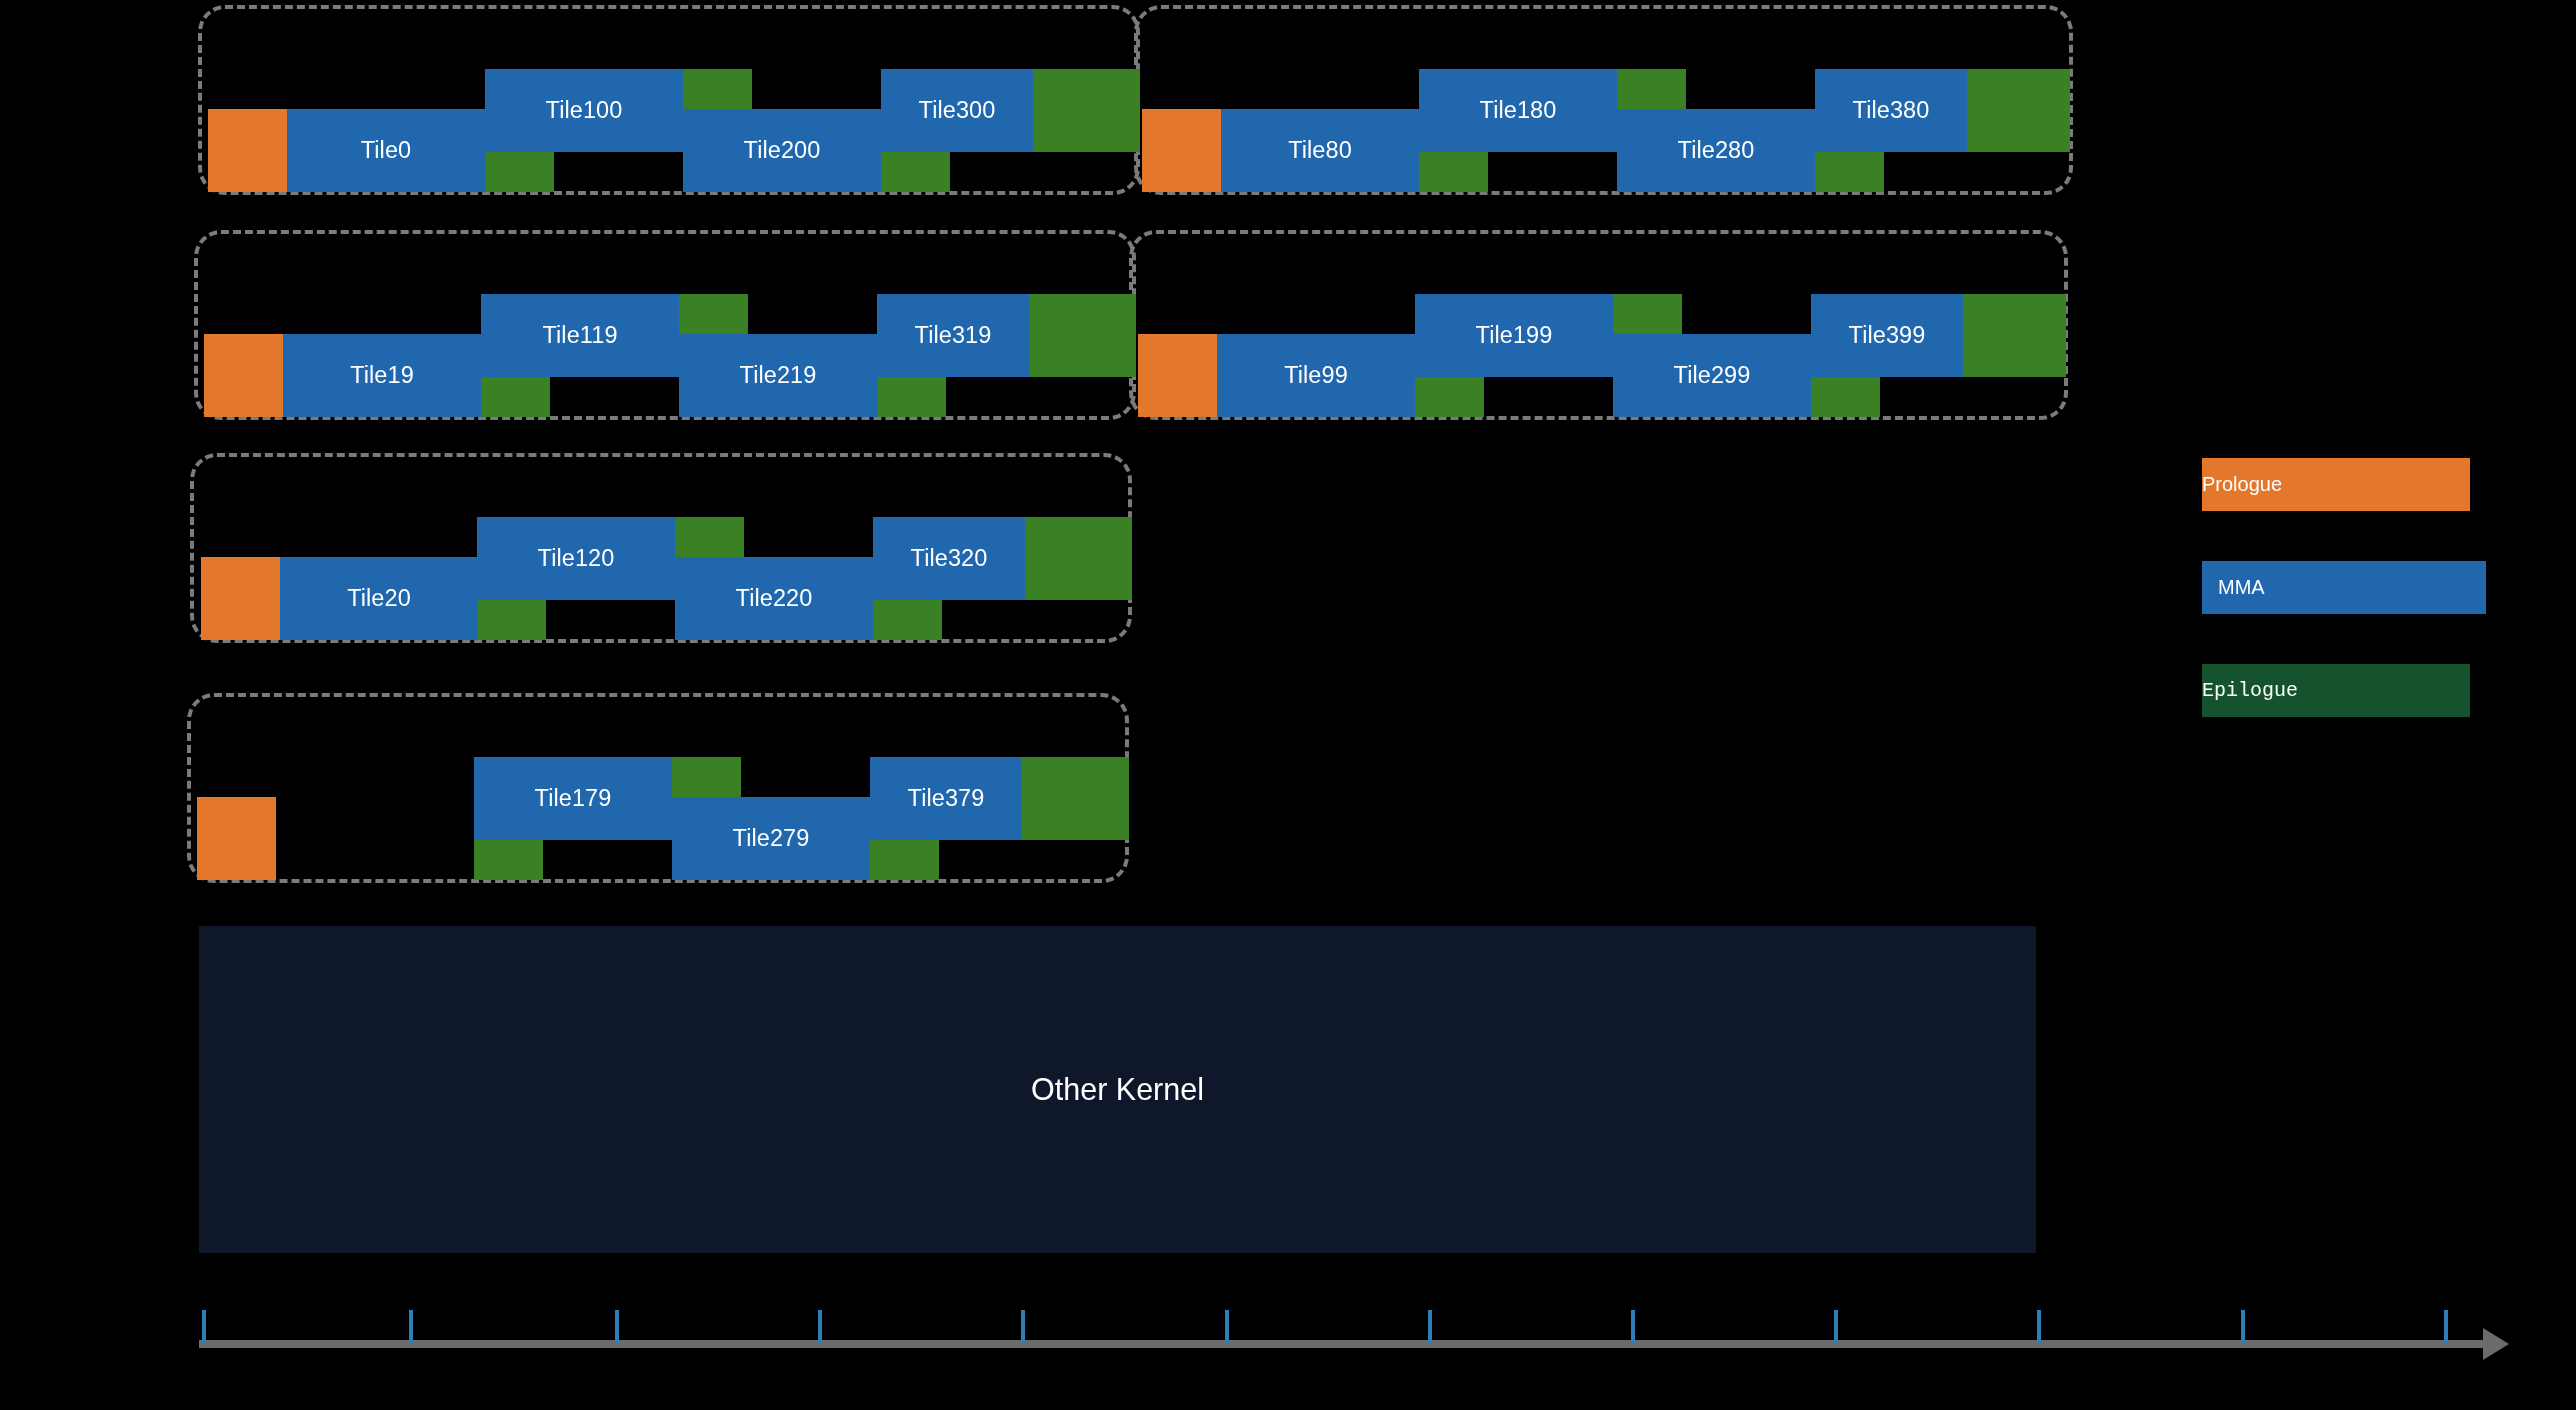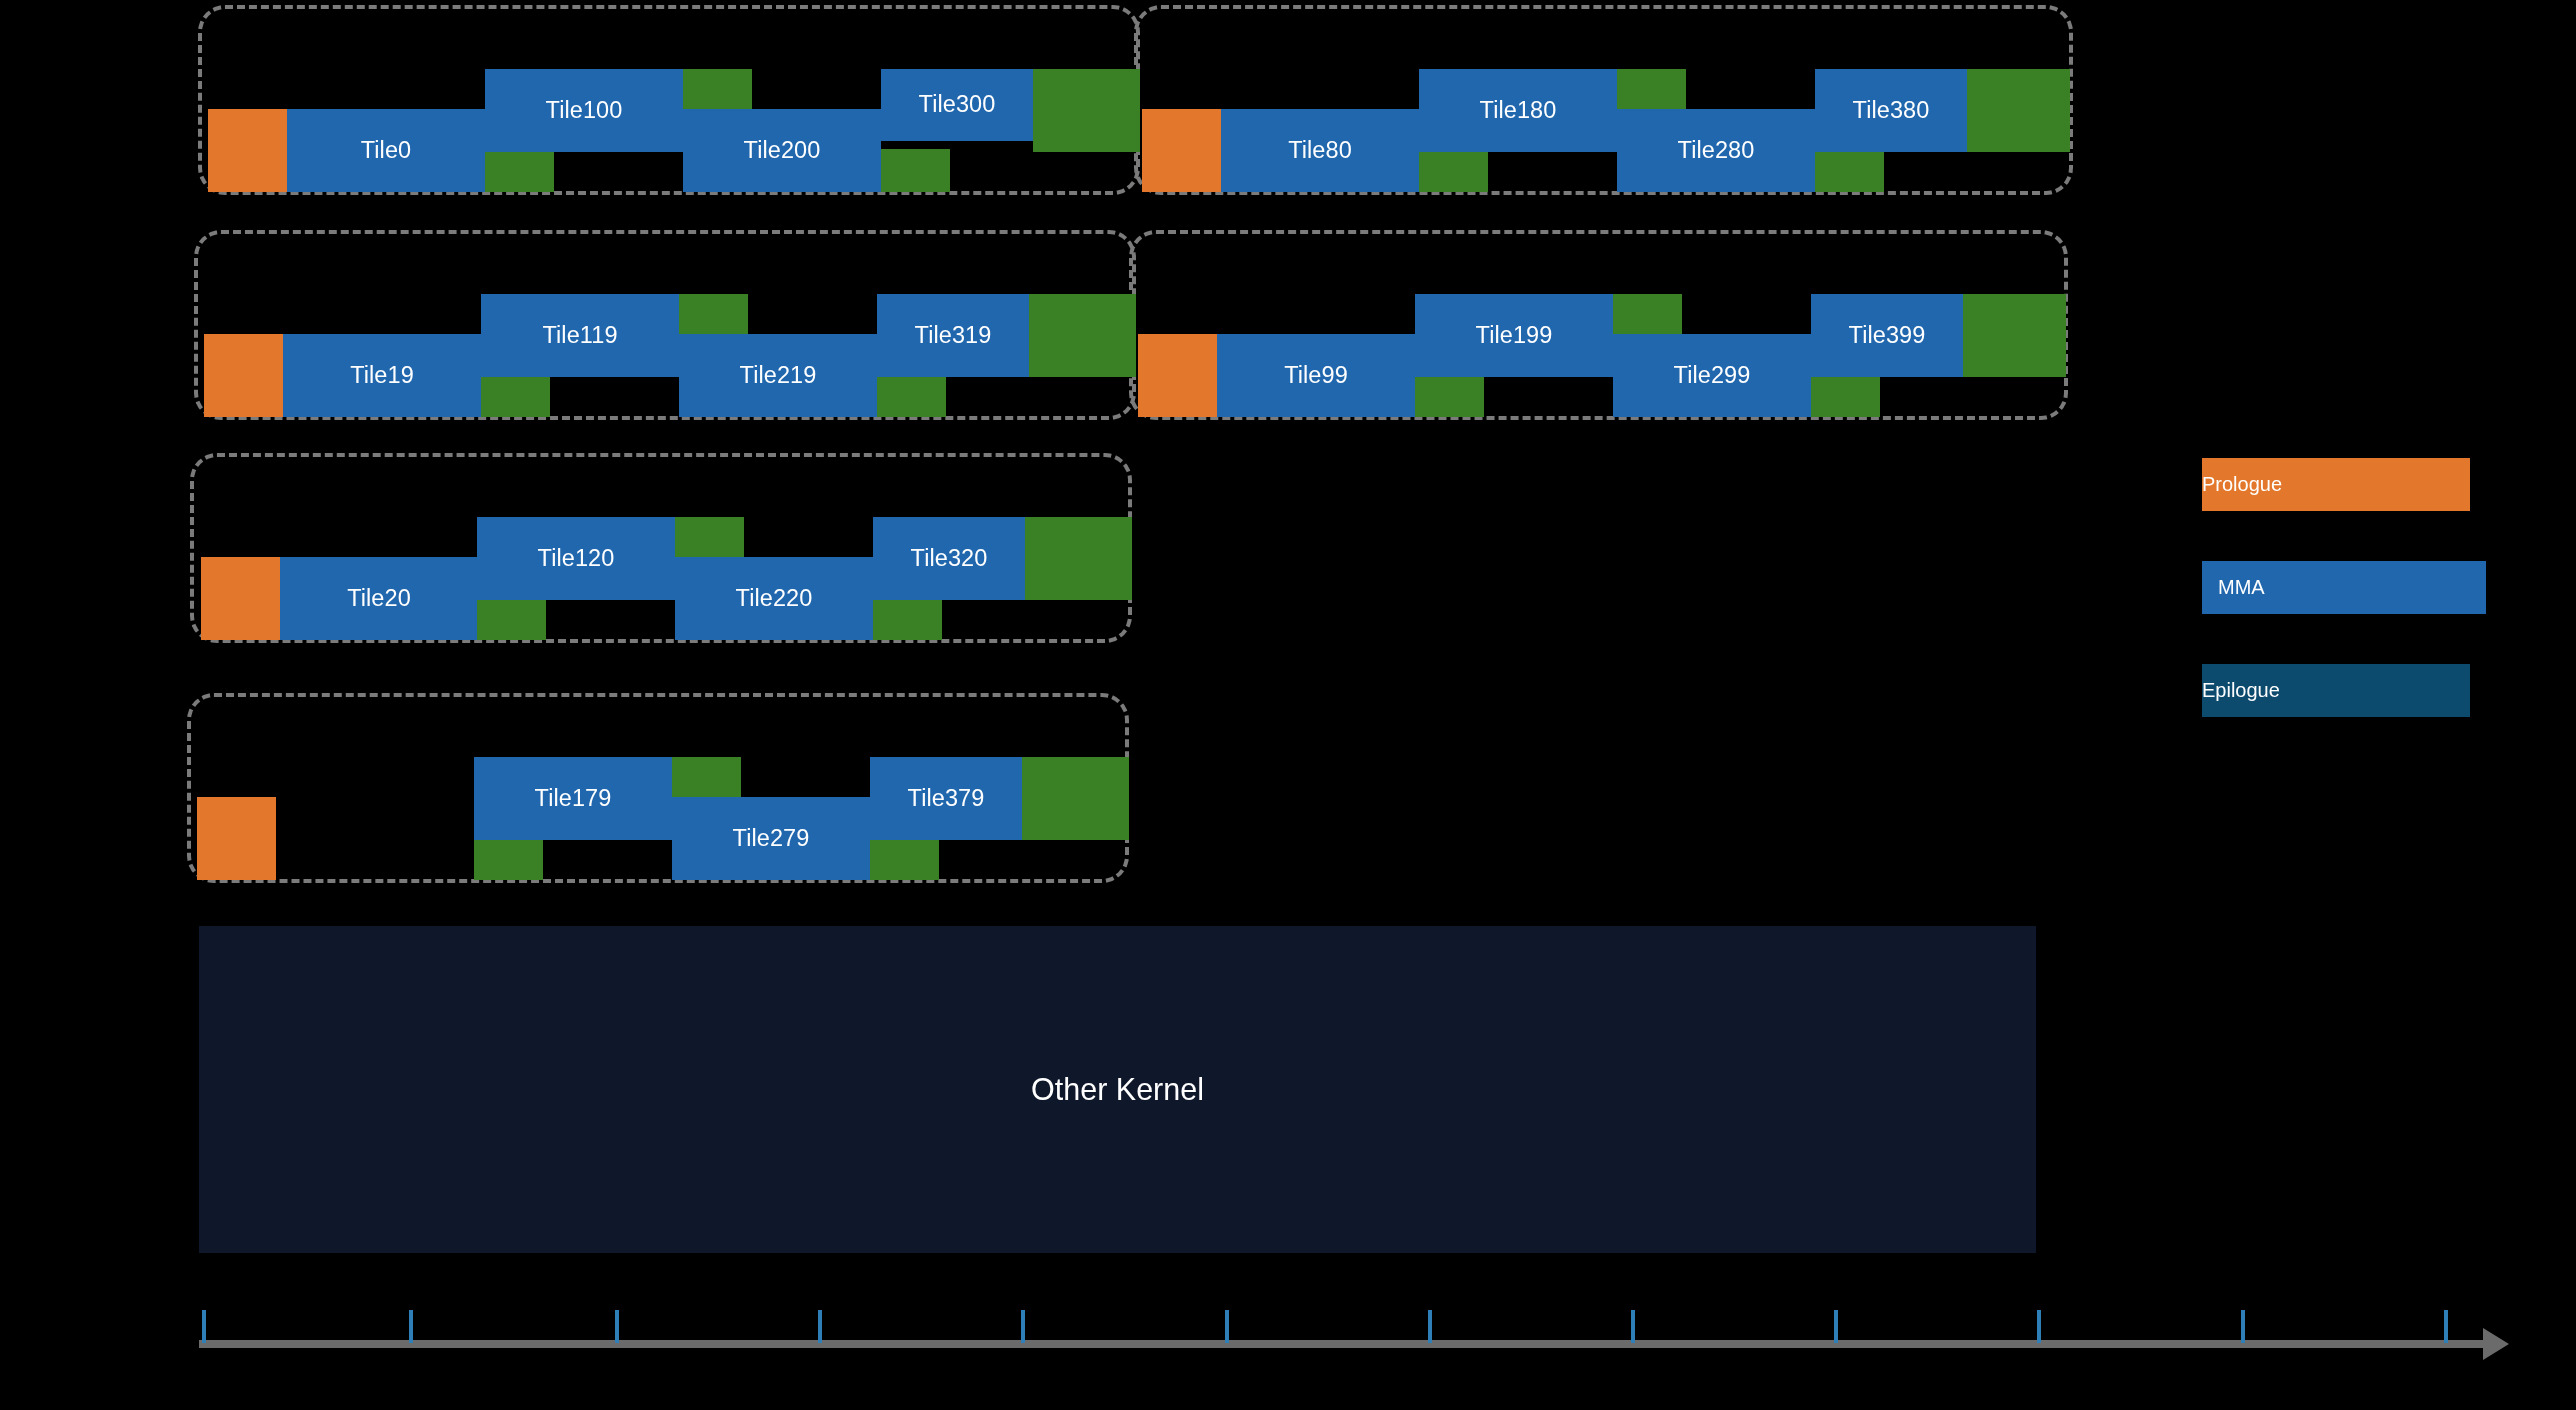--- a/index.html
+++ b/index.html
@@ -22,21 +22,21 @@
   .axisline{position:absolute;background:#6b6b6b;height:7.6px;}
   .arrowhead{position:absolute;width:0;height:0;
              border-top:16px solid transparent;border-bottom:16px solid transparent;
              border-left:26px solid #6b6b6b;}
   .tick{position:absolute;width:3.5px;background:#2E7FB8;}
 
   .legend-item{position:absolute;display:flex;align-items:center;justify-content:flex-start;
                color:#fff;font-size:20px;}
   .lg-pro{background:#E3772B;}
   .lg-mma{background:#2167AE;padding-left:16px;}
-  .lg-epi{background:#0c4a6e;}
+  .lg-epi{background:#14532d;font-family:Liberation Mono, monospace;}
 </style>
 </head>
 <body>
 
 <div id="stage">
 
   <div class="dashbox" style="left:198px;  top:4.7px;   width:942px; height:190px;"></div>
   <div class="dashbox" style="left:1134px; top:4.7px;   width:939px; height:190px;"></div>
 
   <div class="blk prologue" style="left:208px; top:109px; width:79px; height:83px;"></div>
@@ -48,21 +48,21 @@
   <div class="blk mma" style="left:485px; top:69px; width:198px; height:83px;">
     <span class="tilelabel">Tile100</span>
     </div>
   <div class="blk epilogue" style="left:683px; top:69px; width:69px; height:43px;"></div>
 
   <div class="blk mma" style="left:683px; top:109px; width:198px; height:83px;">
     <span class="tilelabel">Tile200</span>
     </div>
   <div class="blk epilogue" style="left:881px; top:149px; width:69px; height:43px;"></div>
 
-  <div class="blk mma" style="left:881px; top:69px; width:152px; height:72px;">
+  <div class="blk mma" style="left:881px; top:69px; width:152px; height:83px;">
     <span class="tilelabel">Tile300</span>
     </div>
   <div class="blk epilogue" style="left:1033px; top:69px; width:107px; height:83px;"></div>
 
   <div class="blk prologue" style="left:1142px; top:109px; width:79px; height:83px;"></div>
   <div class="blk mma" style="left:1221px; top:109px; width:198px; height:83px;">
     <span class="tilelabel">Tile80</span>
     </div>
   <div class="blk epilogue" style="left:1419px; top:149px; width:69px; height:43px;"></div>
 

